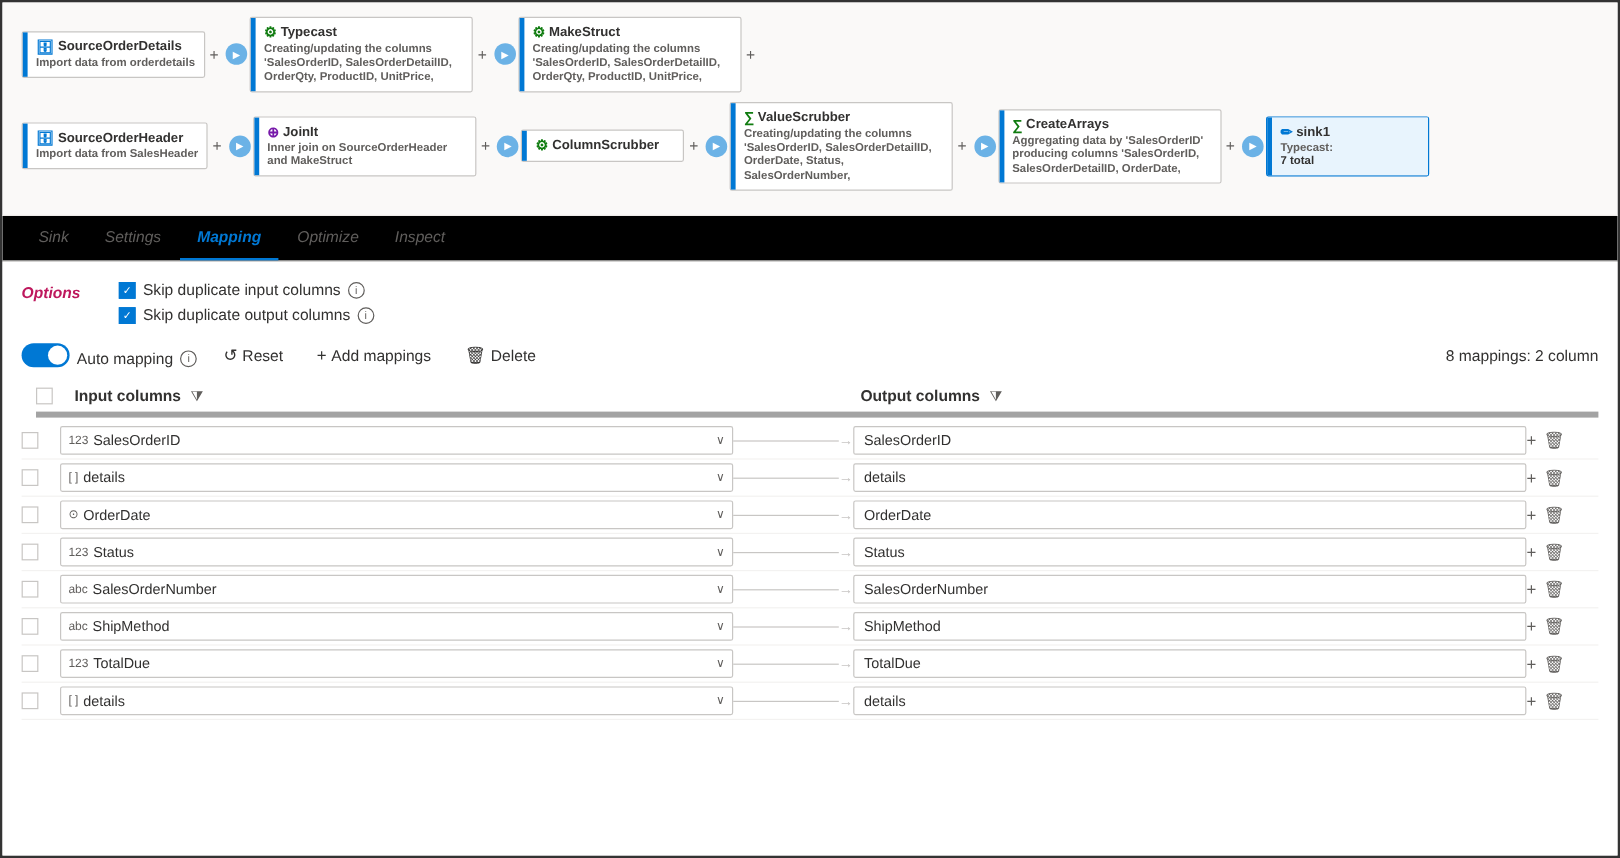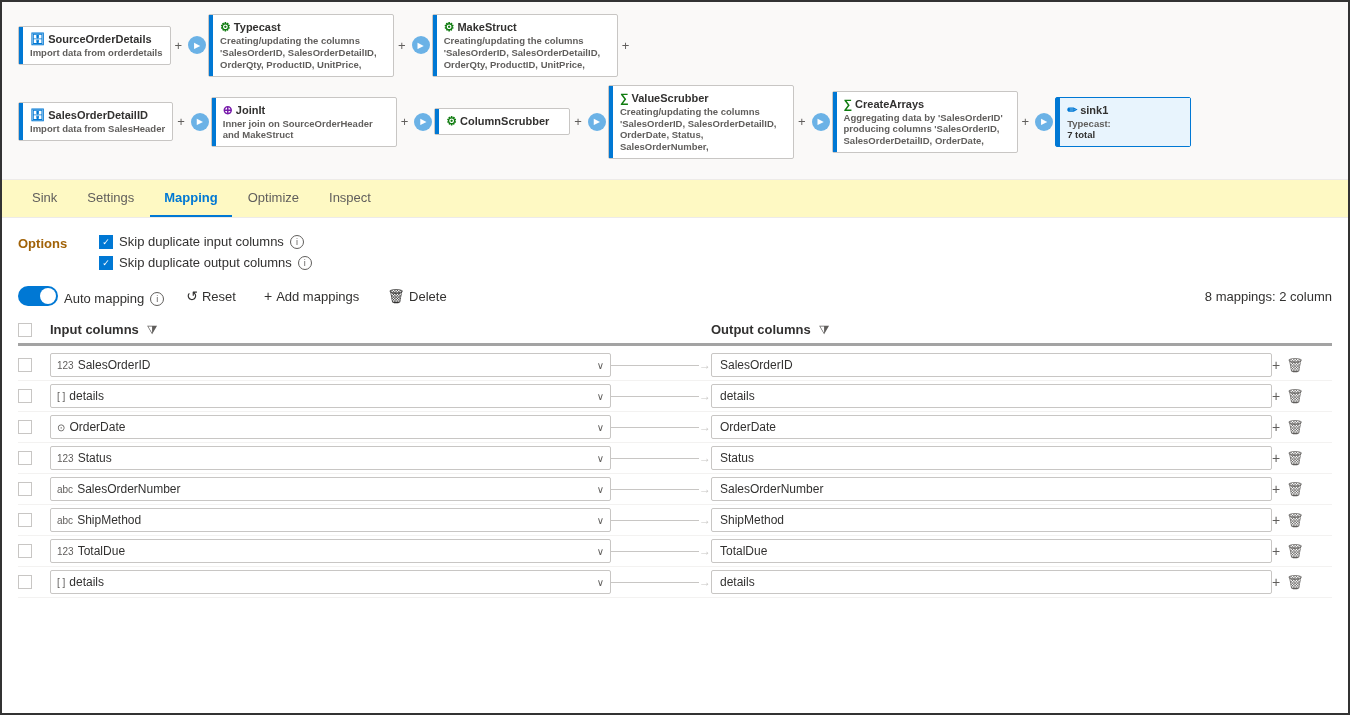--- a/index.html
+++ b/index.html
@@ -104,22 +104,23 @@
       padding: 0 4px;
       flex-shrink: 0;
     }
 
     
     .tabs-bar {
       display: flex;
       align-items: center;
       border-bottom: 1px solid #edebe9;
       padding: 0 16px;
-      background: #fef9c3;
-      flex-shrink: 0;
+      background: #000000;
+      flex-shrink: 0;
+      font-style: italic;
     }
 
     .tab {
       padding: 10px 14px;
       font-size: 13px;
       color: #605e5c;
       cursor: pointer;
       border-bottom: 2px solid transparent;
       margin-right: 2px;
     }
@@ -151,23 +152,24 @@
     .options-section {
       display: flex;
       align-items: flex-start;
       gap: 32px;
       margin-bottom: 14px;
     }
 
     .options-label {
       font-size: 13px;
       font-weight: 600;
-      color: #a16207;
+      color: #be185d;
       padding-top: 2px;
       flex-shrink: 0;
+      font-style: italic;
     }
 
     .checkbox-group {
       display: flex;
       flex-direction: column;
       gap: 6px;
     }
 
     .checkbox-row {
       display: flex;
@@ -271,23 +273,24 @@
 
     .mappings-summary {
       margin-left: auto;
       font-size: 13px;
       color: #323130;
     }
 
     .table-header-row {
       display: flex;
       align-items: center;
-      border-bottom: 3px solid #a3a3a3;
+      border-bottom: 5px solid #a3a3a3;
       padding-bottom: 6px;
       margin-bottom: 4px;
+      margin-left: 12px;
     }
 
     .col-checkbox { width: 32px; flex-shrink: 0; }
     .col-input { flex: 1; min-width: 0; }
     .col-arrow { width: 100px; flex-shrink: 0; display: flex; justify-content: center; }
     .col-output { flex: 1; min-width: 0; }
     .col-actions { width: 60px; flex-shrink: 0; }
 
     .col-header-label {
       font-size: 13px;
@@ -448,21 +451,21 @@
     </div>
 
     <div class="pipeline-flow">
 
       <div class="flow-node">
         <div class="flow-node-inner">
           <div class="flow-bar"></div>
           <div class="flow-content">
             <div class="flow-title">
               <span style="color:#0078d4; font-size:12px;">🗄</span>
-              <span>SalesOrderDetailID</span>
+              <span>SourceOrderHeader</span>
             </div>
             <div class="flow-desc">Import data from SalesHeader</div>
           </div>
         </div>
       </div>
       <span class="plus-btn">+</span>
       <div class="connector">
         <div class="connector-icon" style="background:#6bb2e6;">▶</div>
       </div>
 

